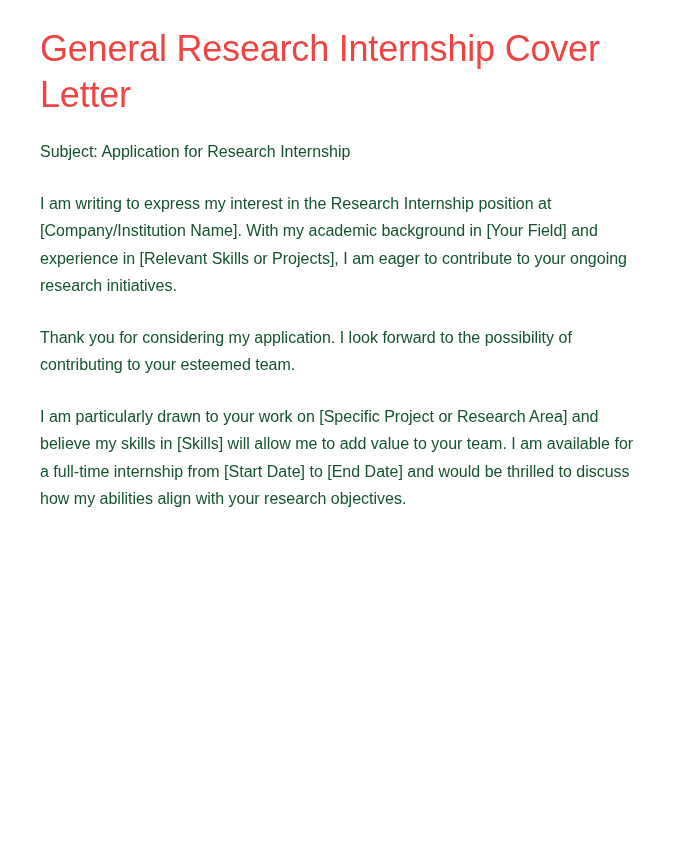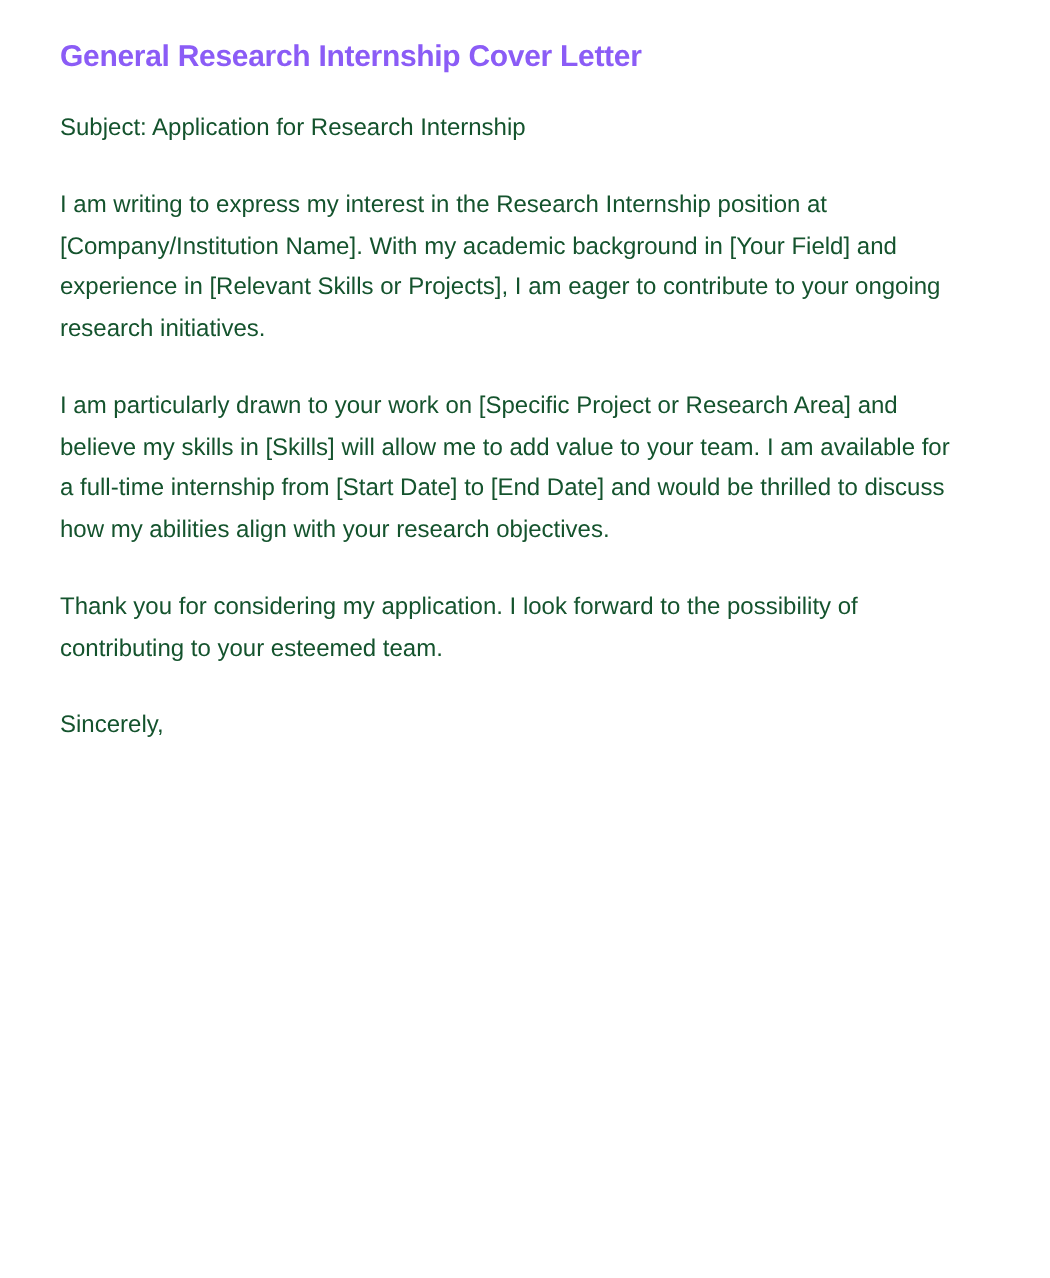--- a/index.html
+++ b/index.html
@@ -18,25 +18,25 @@
 
   .document {
     width: 700px;
     min-height: 852px;
     box-sizing: border-box;
     padding: 26px 56px 24px 40px;
     background: #ffffff;
   }
 
   .doc-title {
-    font-size: 20px;
-    font-weight: bold;
+    font-size: 36px;
+    font-weight: normal;
     line-height: 1.28;
     letter-spacing: -0.2px;
-    color: #8b5cf6;
+    color: #ef4444;
     margin: 0 0 20px 0;
   }
 
   .doc-body {
     font-size: 16px;
     line-height: 1.72;
     color: #14532d;
     font-weight: 400;
   }
 
@@ -53,19 +53,18 @@
 </head>
 <body>
 
 <div class="document">
 
   <h1 class="doc-title">General Research Internship Cover Letter</h1>
 
   <div class="doc-body">
     <p class="doc-paragraph">Subject: Application for Research Internship</p>
     <p class="doc-paragraph">I am writing to express my interest in the Research Internship position at [Company/Institution Name]. With my academic background in [Your Field] and experience in [Relevant Skills or Projects], I am eager to contribute to your ongoing research initiatives.</p>
+    <p class="doc-paragraph">Thank you for considering my application. I look forward to the possibility of contributing to your esteemed team.</p>
     <p class="doc-paragraph">I am particularly drawn to your work on [Specific Project or Research Area] and believe my skills in [Skills] will allow me to add value to your team. I am available for a full-time internship from [Start Date] to [End Date] and would be thrilled to discuss how my abilities align with your research objectives.</p>
-    <p class="doc-paragraph">Thank you for considering my application. I look forward to the possibility of contributing to your esteemed team.</p>
-    <p class="doc-paragraph">Sincerely,</p>
 
   </div>
 
 </div>
 
 </body></html>

